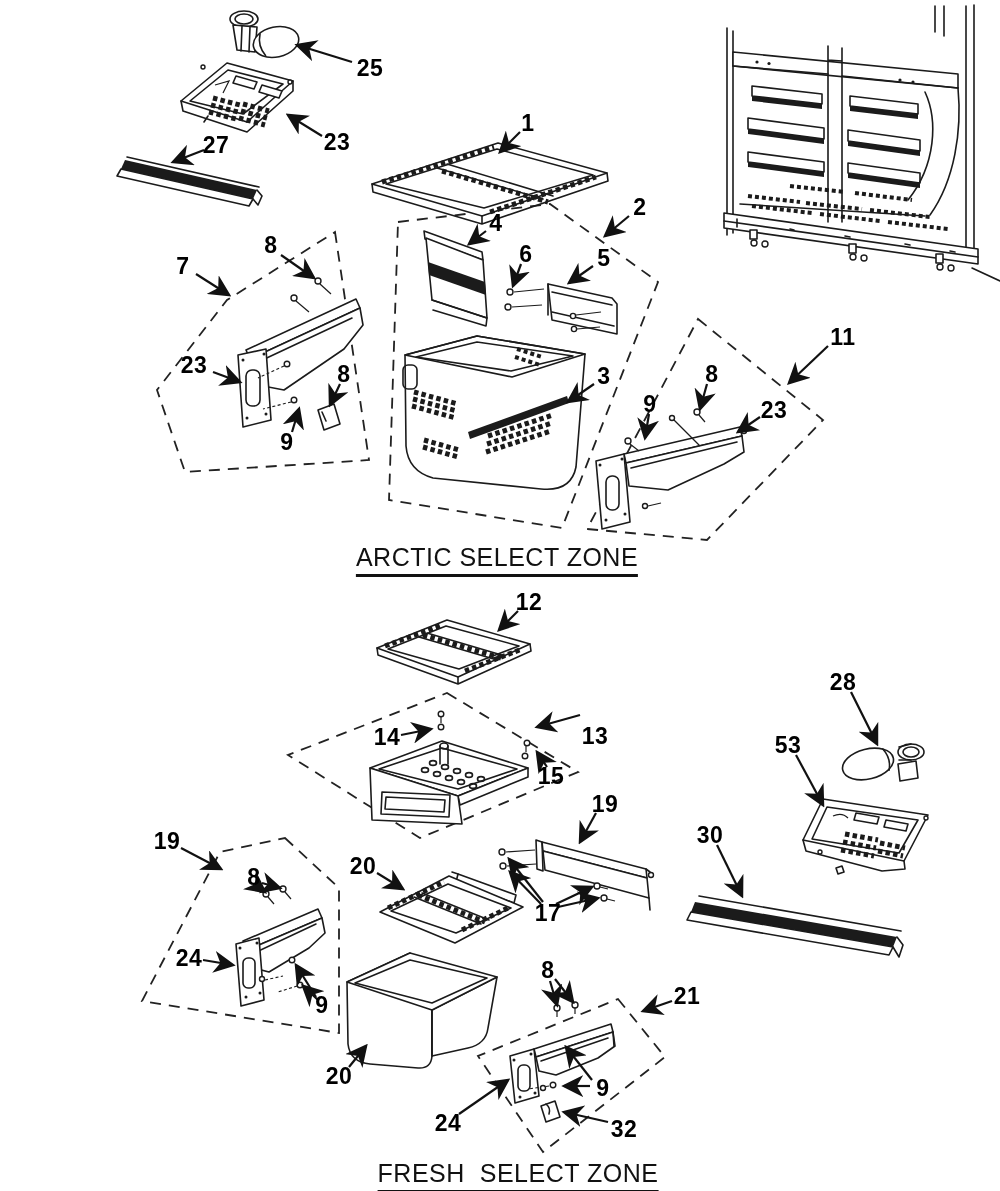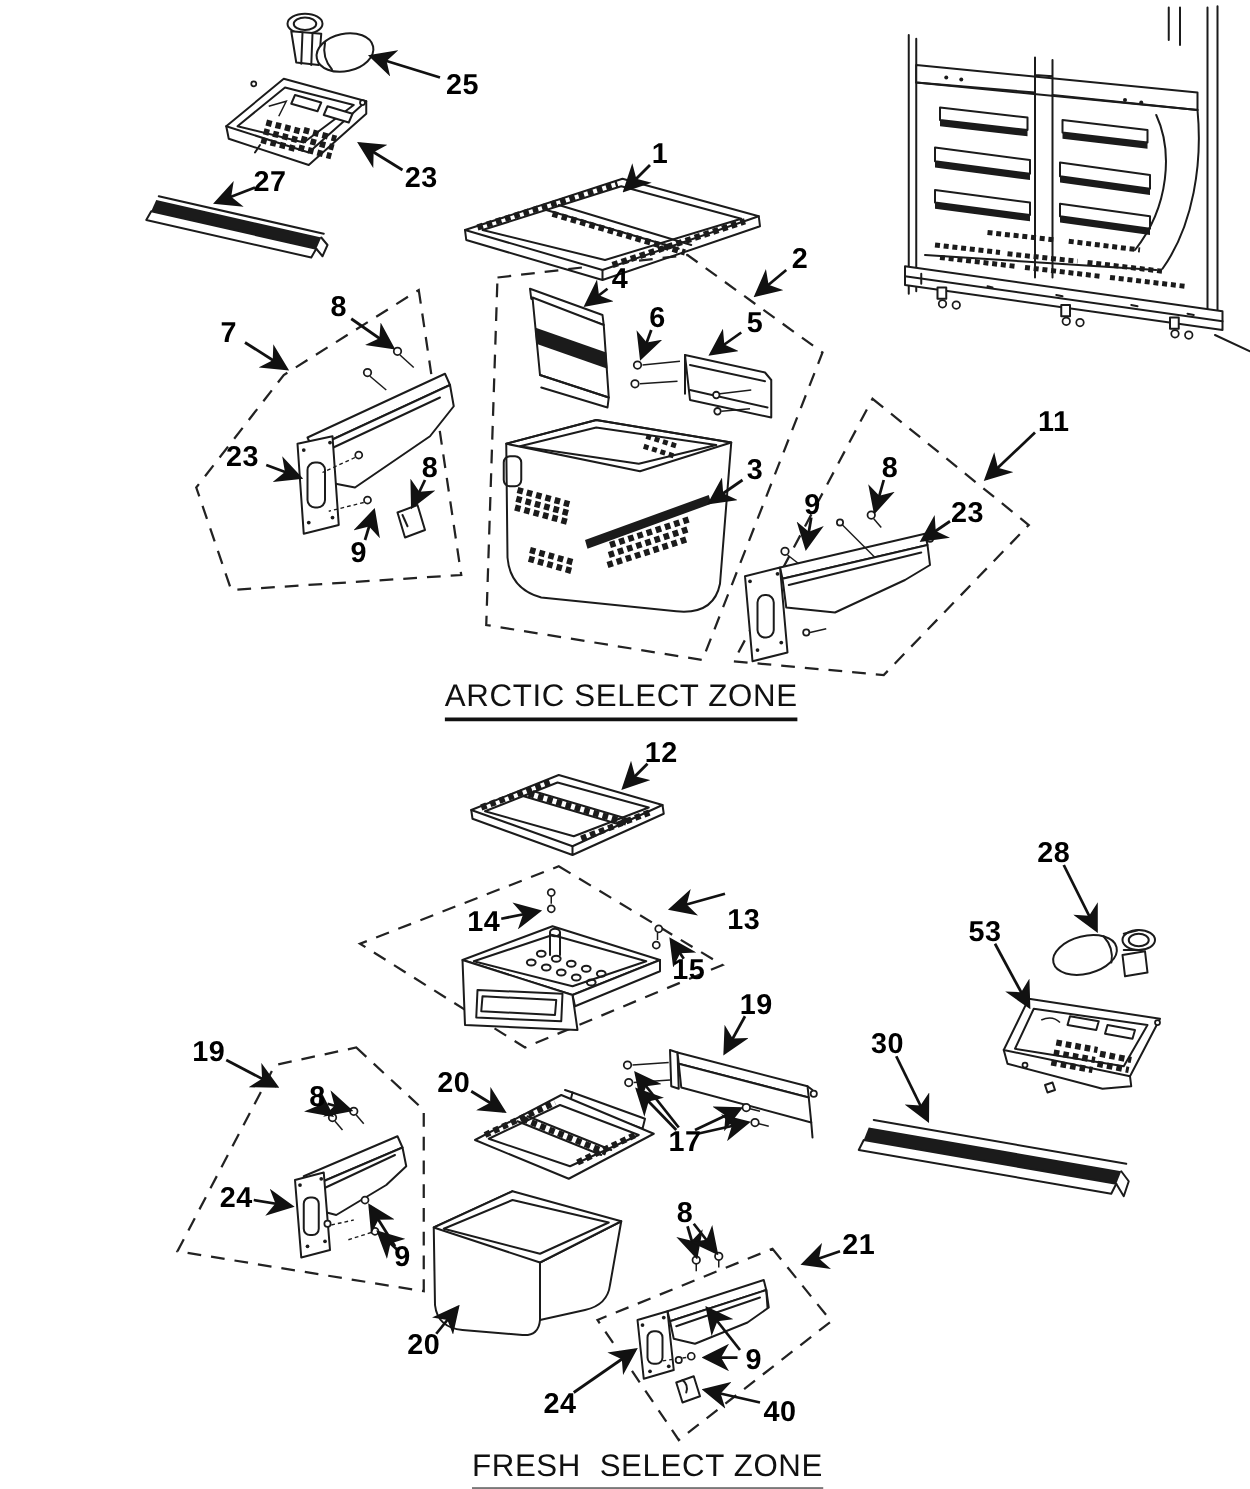--- a/index.html
+++ b/index.html
@@ -437,20 +437,20 @@
   <div class="callout" style="left:363px;top:866px">20</div>
   <div class="callout" style="left:167px;top:841px">19</div>
   <div class="callout" style="left:254px;top:877px">8</div>
   <div class="callout" style="left:189px;top:958px">24</div>
   <div class="callout" style="left:322px;top:1005px">9</div>
   <div class="callout" style="left:339px;top:1076px">20</div>
   <div class="callout" style="left:687px;top:996px">21</div>
   <div class="callout" style="left:548px;top:970px">8</div>
   <div class="callout" style="left:603px;top:1088px">9</div>
   <div class="callout" style="left:448px;top:1123px">24</div>
-  <div class="callout" style="left:624px;top:1129px">40</div>
+  <div class="callout" style="left:624px;top:1129px">32</div>
   <div class="callout" style="left:843px;top:682px">28</div>
   <div class="callout" style="left:788px;top:745px">53</div>
   <div class="callout" style="left:710px;top:835px">30</div>
 
   <div class="zone-title" style="left:497px;top:560px">ARCTIC SELECT ZONE</div>
   <div class="zone-title" style="left:518px;top:1176px">FRESH  SELECT ZONE</div>
 </div>
 
 </body></html>

